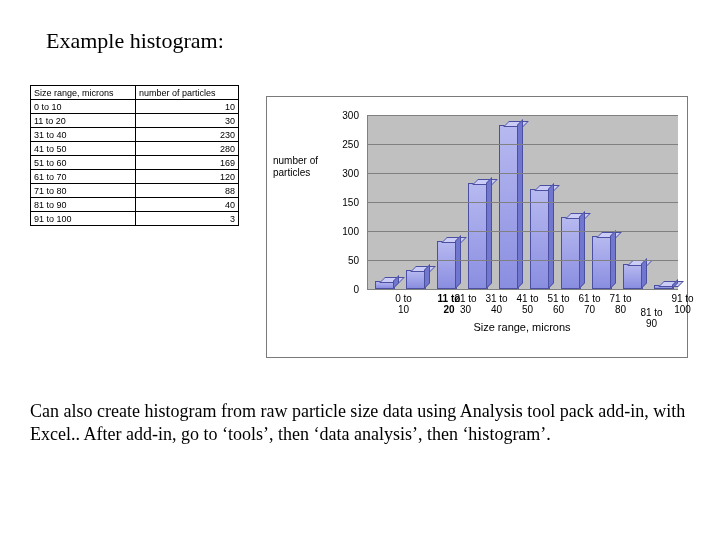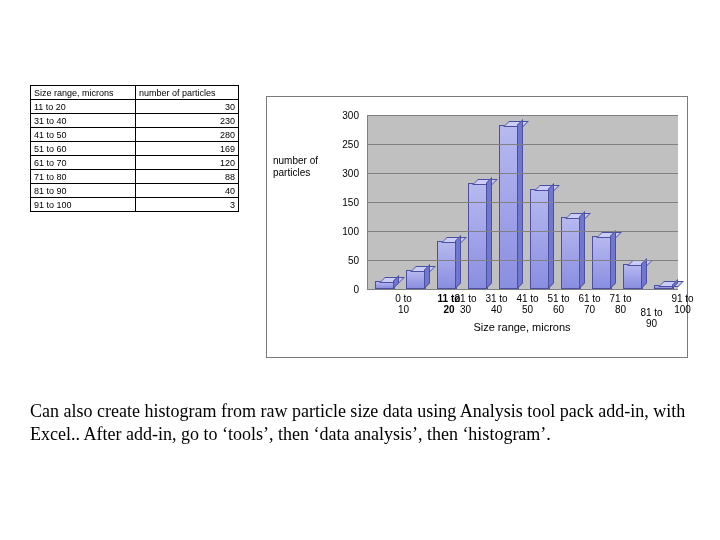--- a/index.html
+++ b/index.html
@@ -156,30 +156,35 @@
     width: 660px;
     font-size: 18px;
     line-height: 1.28;
   }
 </style>
 </head>
 <body>
 
 <div class="page">
 
+  <div class="title">Example histogram:</div>
 
   <div class="tbl-wrap">
     <table class="data">
       <thead>
         <tr>
           <th class="col-a">Size range, microns</th>
           <th class="col-b">number of particles</th>
         </tr>
       </thead>
       <tbody id="tbody">
+          <tr>
+            <td class="col-a">0 to 10</td>
+            <td class="col-b num">10</td>
+          </tr>
           <tr>
             <td class="col-a">11 to 20</td>
             <td class="col-b num">30</td>
           </tr>
           <tr>
             <td class="col-a">31 to 40</td>
             <td class="col-b num">230</td>
           </tr>
           <tr>
             <td class="col-a">41 to 50</td>

